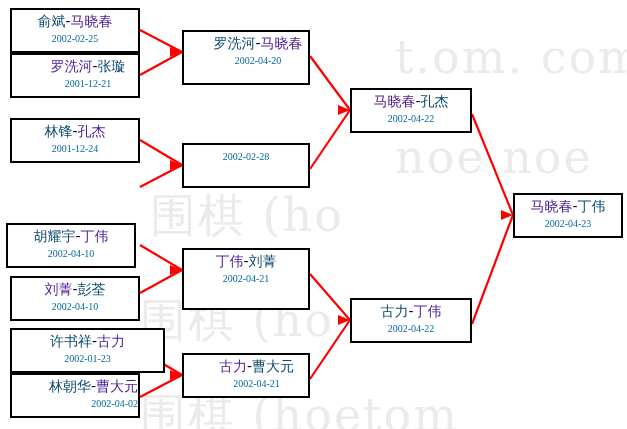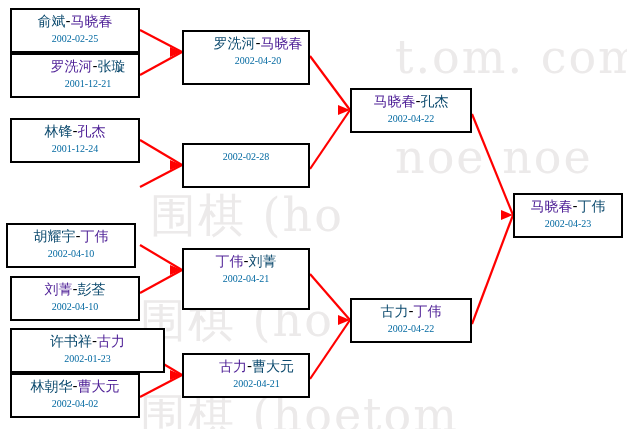--- a/index.html
+++ b/index.html
@@ -178,21 +178,21 @@
     <div class="match-date">2002-04-10</div>
   </div>
 
   <div class="match-box" style="left:10px; top:328px; width:155px; height:45px;">
     <div class="players">
       <span class="lose">许书祥</span><span class="sep">-</span><span class="win">古力</span>
     </div>
     <div class="match-date">2002-01-23</div>
   </div>
 
-  <div class="match-box" style="left:10px; top:373px; width:130px; height:45px;">
+  <div class="match-box" style="left:10px; top:373px; width:130px; height:45px;text-align:right;">
     <div class="players">
       <span class="lose">林朝华</span><span class="sep">-</span><span class="win">曹大元</span>
     </div>
     <div class="match-date">2002-04-02</div>
   </div>
 
   <div class="match-box" style="left:182px; top:30px; width:128px; height:55px;padding-left:24px;">
     <div class="players">
       <span class="lose">罗洗河</span><span class="sep">-</span><span class="win">马晓春</span>
     </div>

